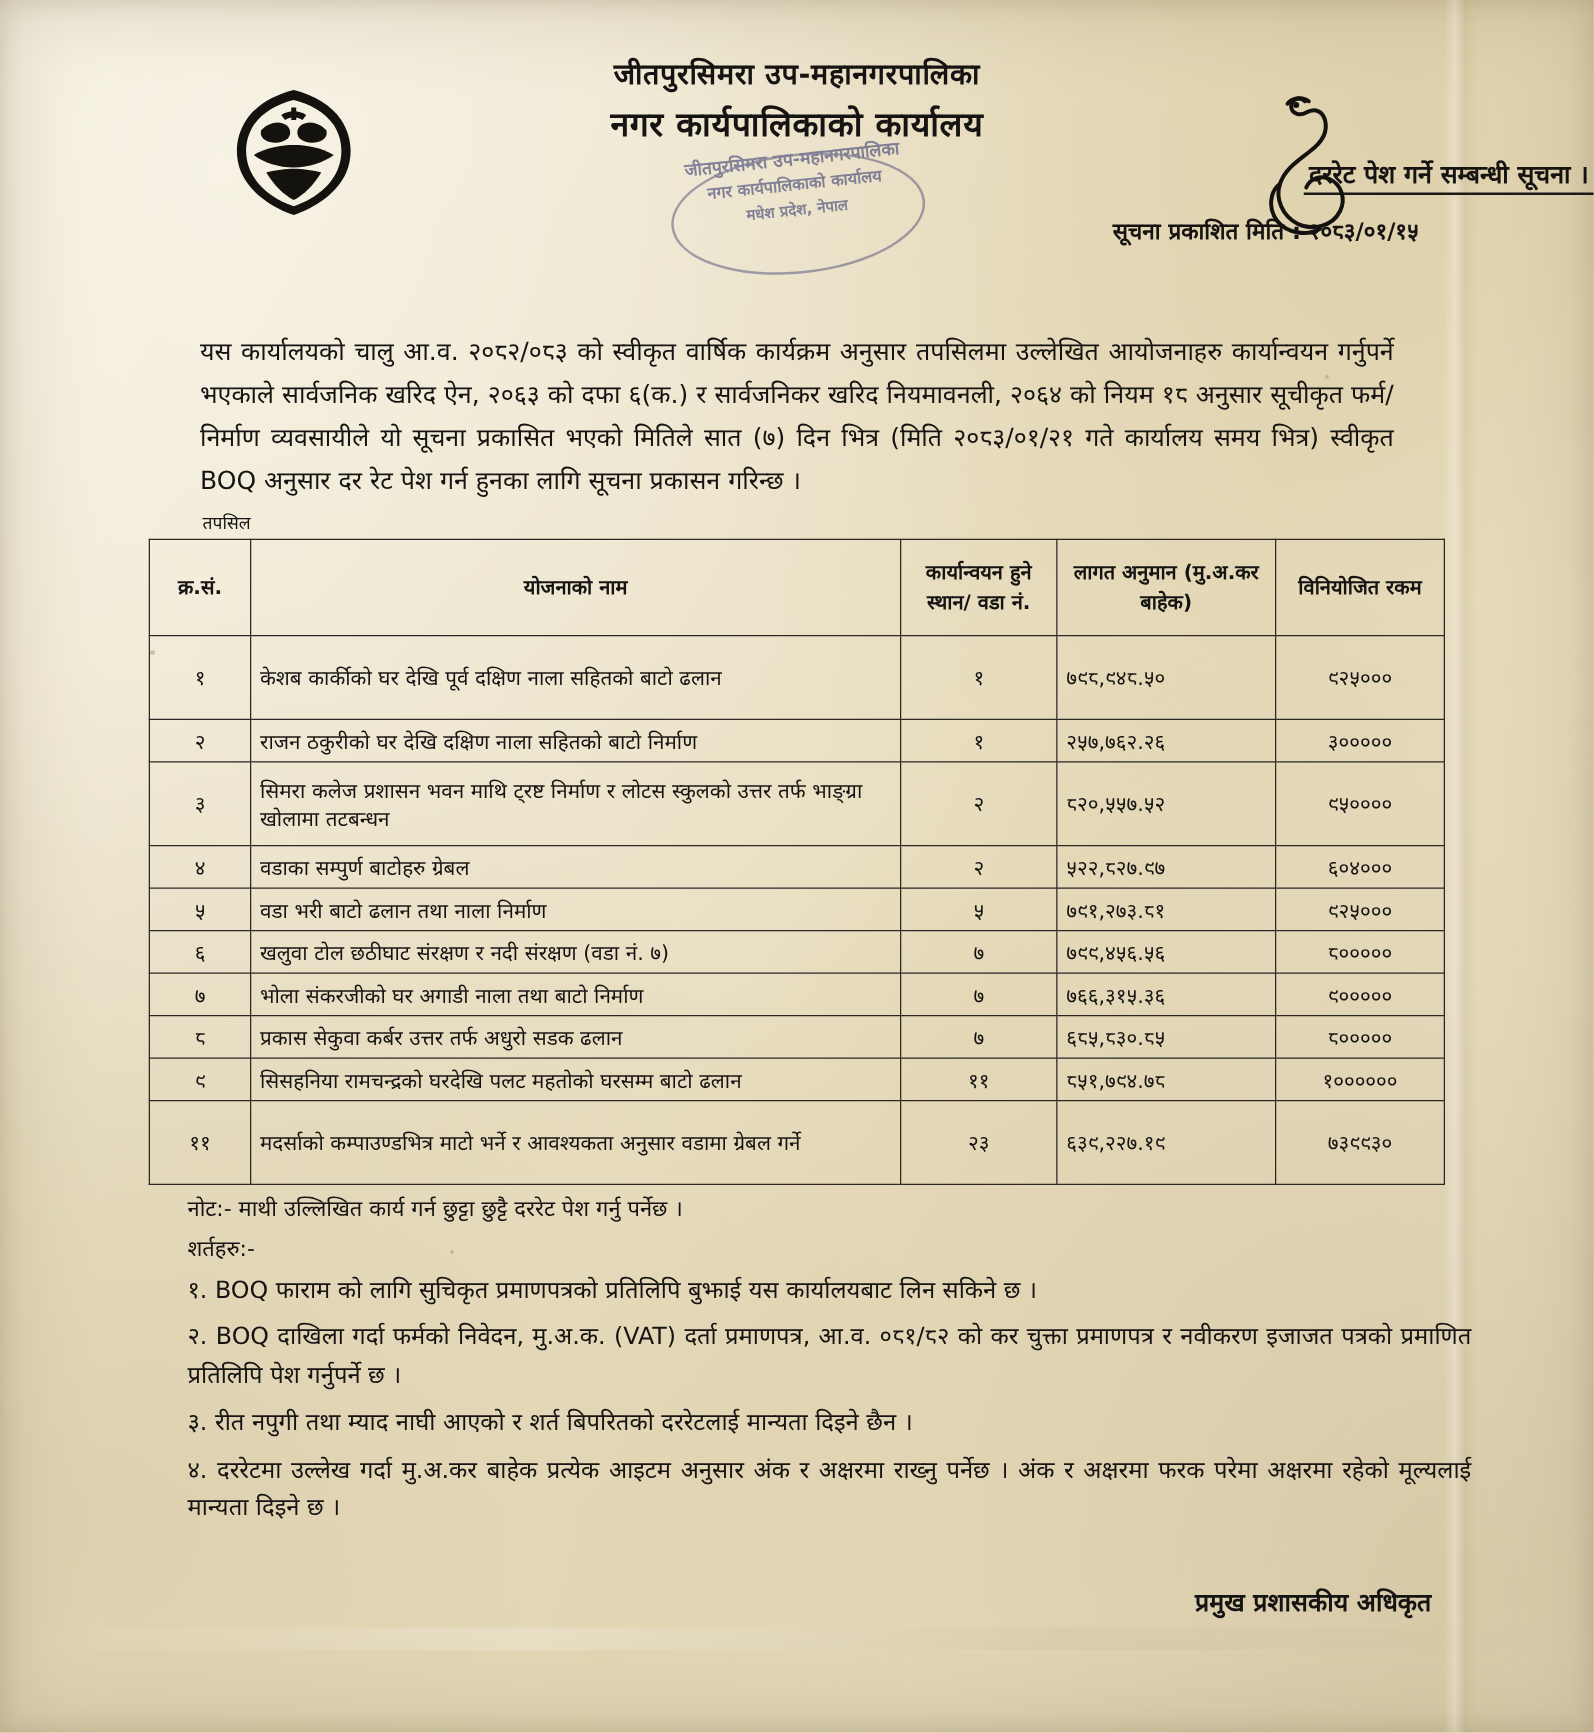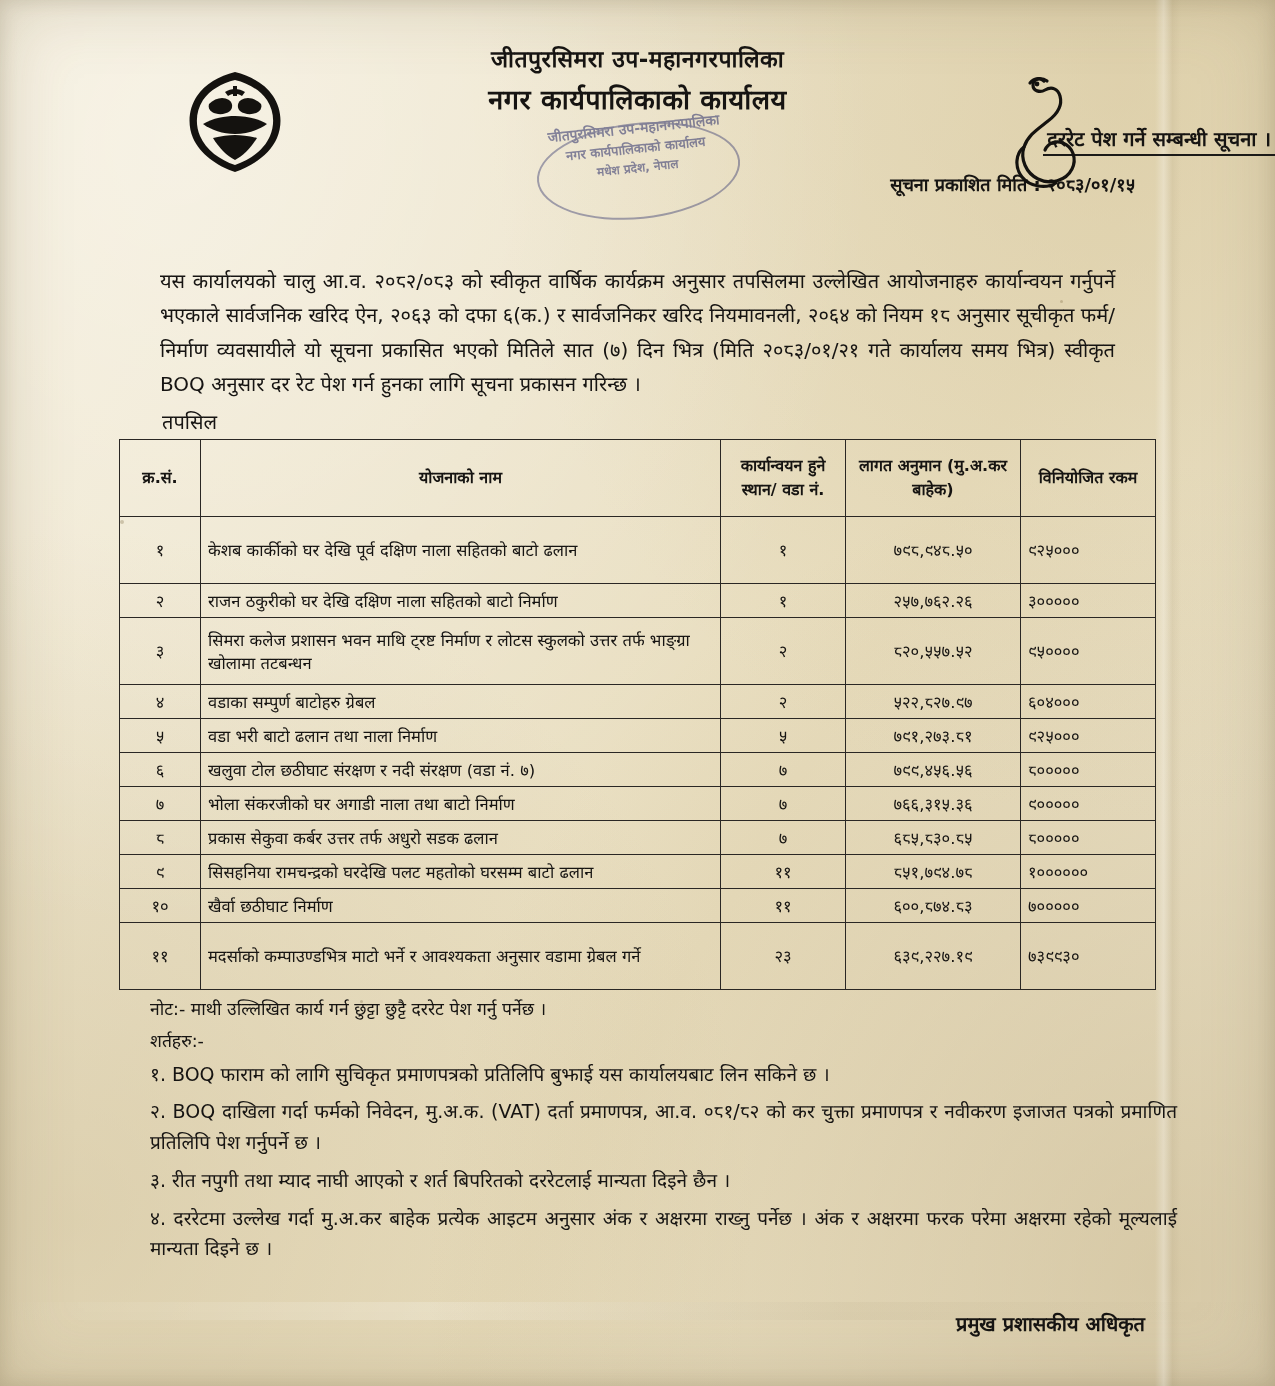--- a/index.html
+++ b/index.html
@@ -81,21 +81,21 @@
   .pub-date{
     text-align:right;padding-right:140px;margin-top:16px;font-size:18px;font-weight:600;
   }
 
   
   .body-para{
     margin:14px 160px 0 160px;
     font-size:20px;line-height:1.72;text-align:justify;
   }
   .tapasil{
-    margin:6px 0 4px 162px;font-size:20px;
+    margin:6px 0 4px 162px;font-size:14px;
   }
 
   
   table.boq{
     border-collapse:collapse;
     margin:0 auto;
     width:962px;
     table-layout:fixed;
     font-size:16.5px;
   }
@@ -107,22 +107,22 @@
   table.boq thead th{
     font-weight:600;font-size:16px;height:66px;text-align:center;line-height:1.45;
   }
   .col-sn{width:66px;text-align:center;}
   .col-name{width:505px;text-align:left;}
   .col-ward{width:110px;text-align:center;}
   .col-cost{width:160px;text-align:center;}
   .col-alloc{width:120px;text-align:center;}
   td.sn{text-align:center;}
   td.ward{text-align:center;}
-  td.cost{text-align:center;}
-  td.alloc{}
+  td.cost{}
+  td.alloc{text-align:center;}
   tr.tall td{height:56px;}
 
   .note{
     margin:6px 0 0 150px;font-size:17.5px;
   }
   .cond-title{
     margin:8px 0 2px 150px;font-size:17.5px;
   }
   .cond{
     margin:7px 98px 0 150px;font-size:19px;line-height:1.62;text-align:justify;
@@ -263,27 +263,20 @@
           <td class="cost">६८५,८३०.८५</td>
           <td class="alloc">८०००००</td>
         </tr>
         <tr>
           <td class="sn">९</td>
           <td class="name">सिसहनिया रामचन्द्रको घरदेखि पलट महतोको घरसम्म बाटो ढलान</td>
           <td class="ward">११</td>
           <td class="cost">८५१,७९४.७८</td>
           <td class="alloc">१०००००० </td>
         </tr>
-        <tr>
-          <td class="sn">१०</td>
-          <td class="name">खैर्वा छठीघाट निर्माण</td>
-          <td class="ward">११</td>
-          <td class="cost">६००,८७४.८३</td>
-          <td class="alloc">७०००००</td>
-        </tr>
         <tr class="tall">
           <td class="sn">११</td>
           <td class="name">मदर्साको कम्पाउण्डभित्र माटो भर्ने र आवश्यकता अनुसार वडामा ग्रेबल गर्ने</td>
           <td class="ward">२३</td>
           <td class="cost">६३९,२२७.१९</td>
           <td class="alloc">७३९९३०</td>
         </tr>
       </tbody>
   </table>
 

